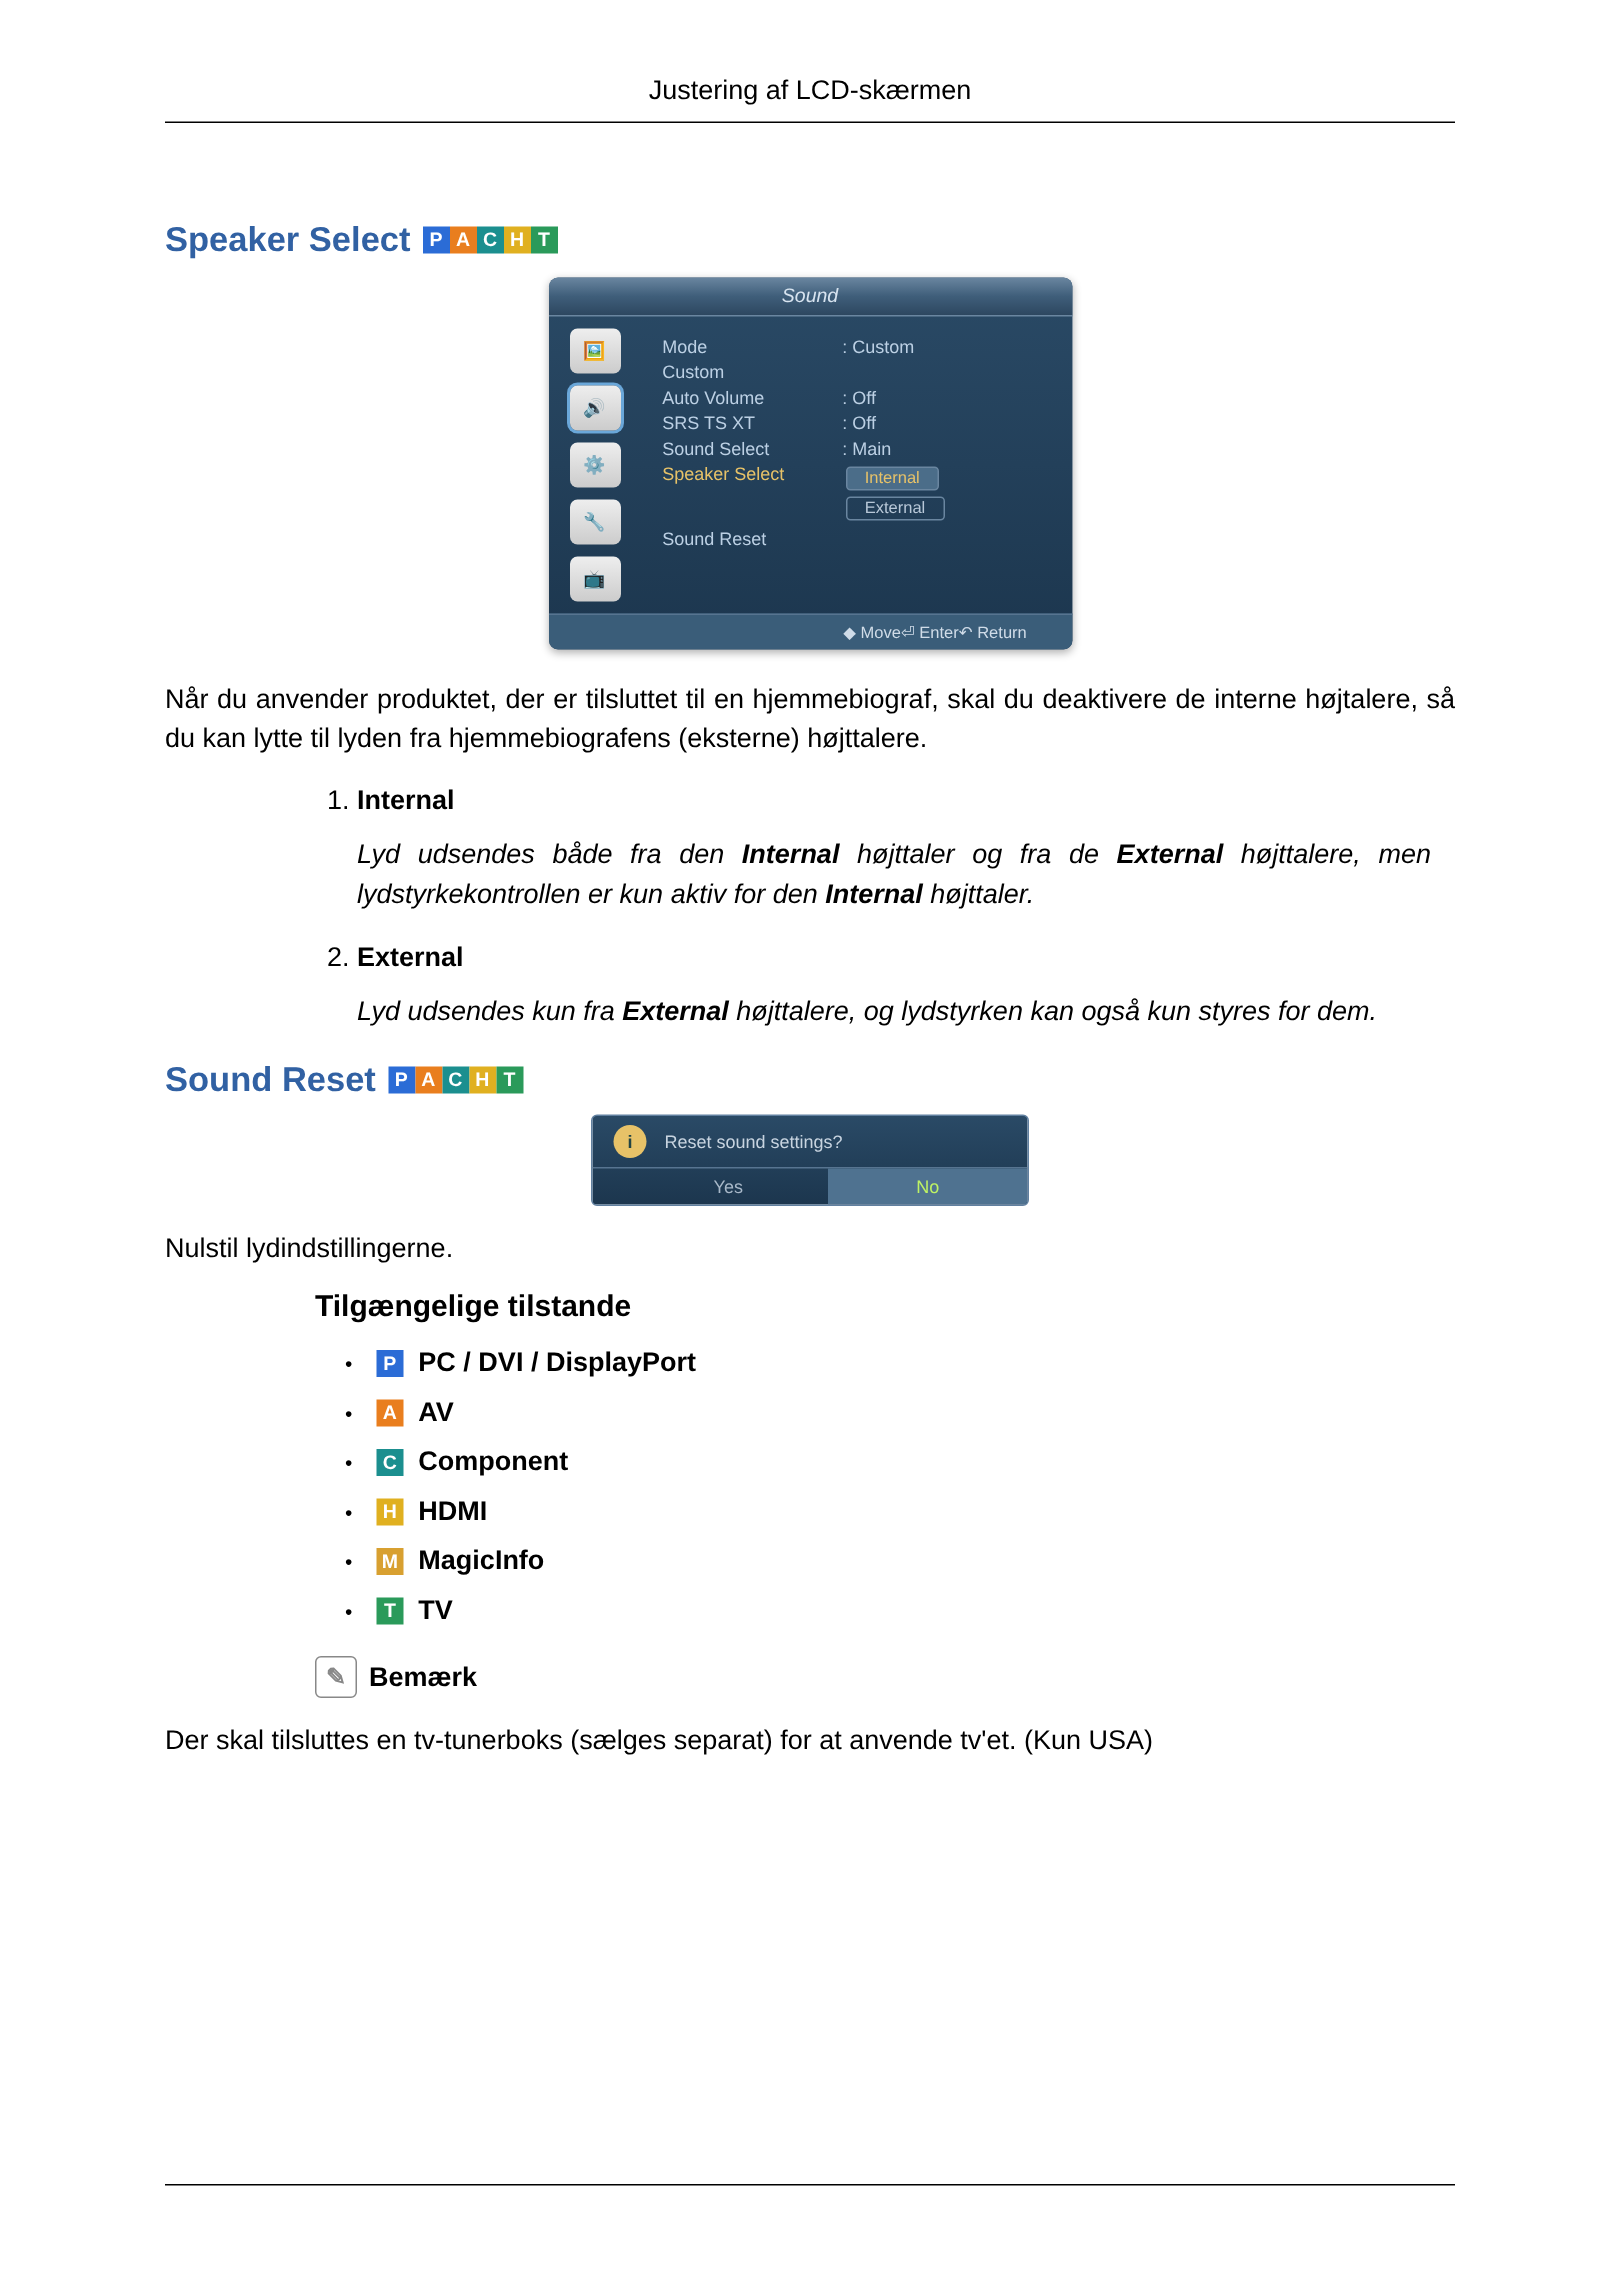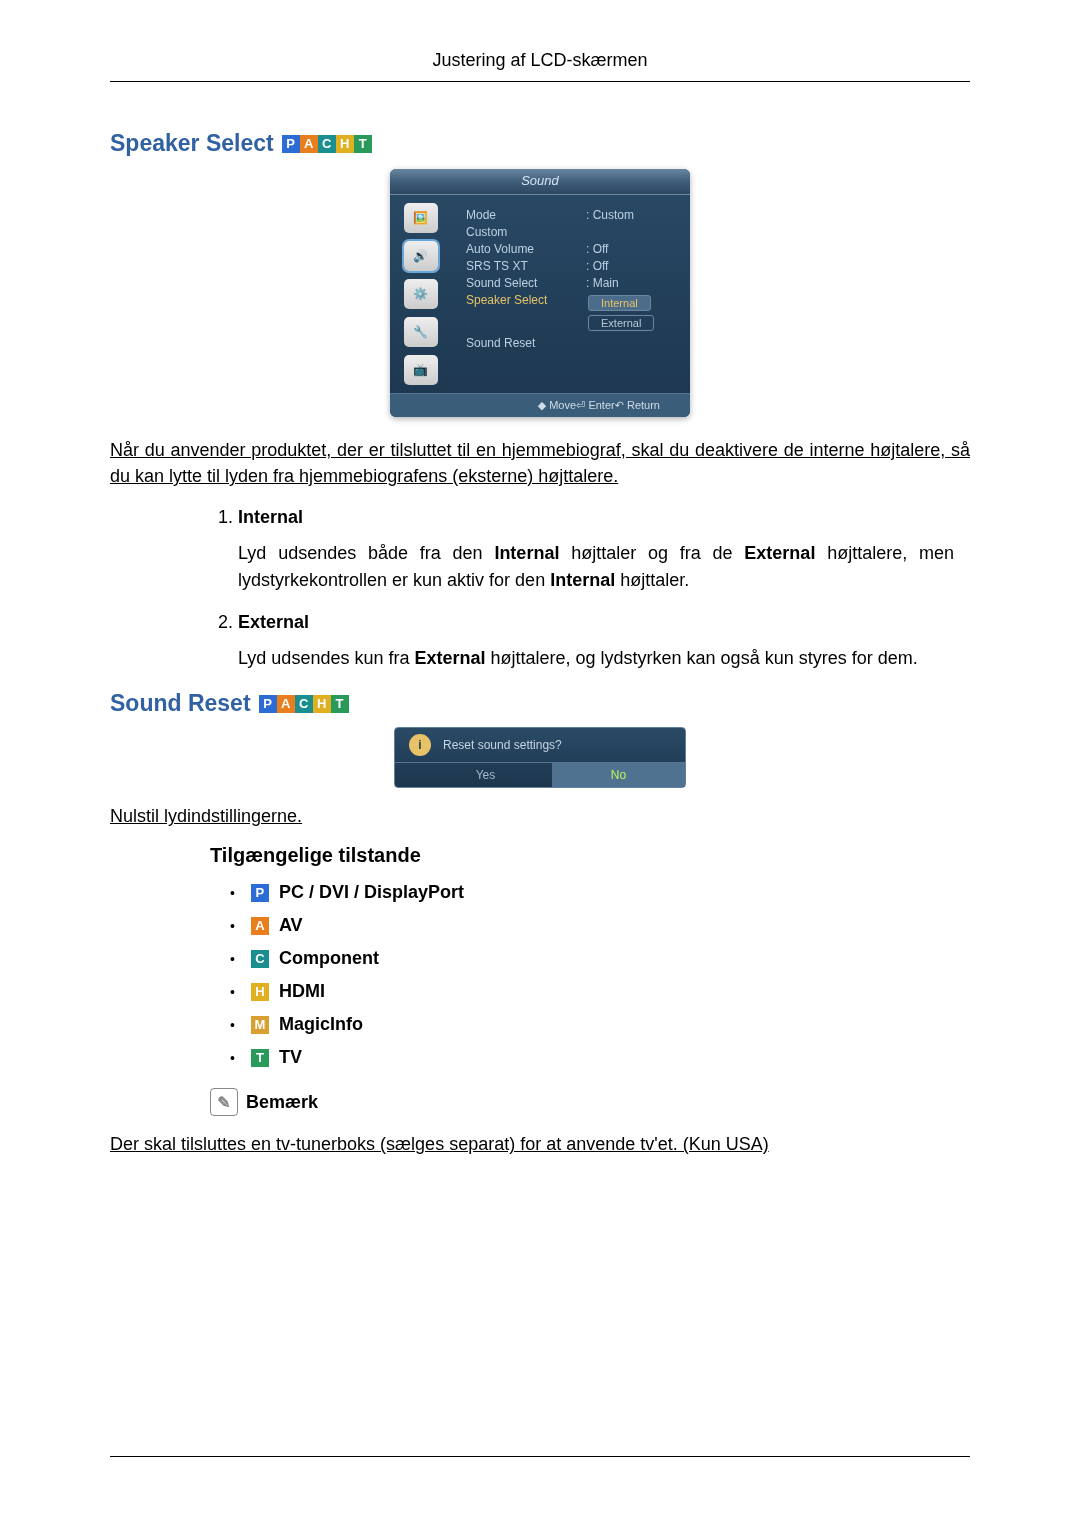--- a/index.html
+++ b/index.html
@@ -15,21 +15,21 @@
     margin: 0 auto;
     padding: 50px 110px 90px 110px;
     box-sizing: border-box;
     position: relative;
   }
   .top-title {
     text-align: center;
     font-size: 18px;
     padding-bottom: 10px;
     border-bottom: 1px solid #000;
-    margin-bottom: 48px;
+    margin-bottom: 64px;
   }
   .sec-heading {
     color: #3161a3;
     font-weight: bold;
     font-size: 23px;
     display: flex;
     align-items: center;
     gap: 8px;
     margin: 10px 0 10px 0;
   }
@@ -41,36 +41,36 @@
   .badge {
     display: inline-flex;
     width: 18px; height: 18px;
     align-items: center; justify-content: center;
     color: #fff; font-weight: bold; font-size: 13px;
     font-family: Arial, sans-serif;
   }
   .bg-p{background:#2b6cd6;} .bg-a{background:#e97e1e;} .bg-c{background:#1b8f8f;}
   .bg-h{background:#e0b020;} .bg-m{background:#d8a030;} .bg-t{background:#2a9a5a;}
   .badges-row {display:inline-flex;}
-  .indent { margin-left: 100px; text-decoration: underline; }
+  .indent { margin-left: 100px; }
   .para { font-size: 18px; line-height: 1.45; margin: 15px 0 15px 0; text-align: justify;}
   .ol { margin-left: 100px; padding-left: 28px; font-size:18px;}
   .ol li { margin: 10px 0; }
   .ol .li-title{font-weight:bold;}
-  .ol .li-body{margin: 12px 16px 18px 0; line-height:1.5; text-align: justify;}
+  .ol .li-body{margin: 12px 16px 18px 0; line-height:1.5; text-align: justify; font-style: italic;}
   .ul { list-style: none; padding: 0; margin: 15px 0 20px 120px; }
   .ul li { margin: 12px 0; display:flex; align-items:center; gap:10px; font-size:18px;}
   .ul li::before{ content:"•"; font-size:14px; color:#000; margin-right:6px;}
   .ul .label{font-weight:bold;}
   .note-row{display:flex; align-items:center;gap:8px; margin-left:100px; margin-top:20px; margin-bottom:8px; font-weight:bold; font-size:18px;}
   .note-icon{width:26px;height:26px;border:1px solid #888;border-radius:4px;display:inline-flex;align-items:center;justify-content:center;color:#888;font-size:16px;}
   .hr-bottom { border-top:1px solid #000; position:absolute; bottom:70px; left:110px; right:110px;}
   
   .osd1 {
-    width: 300px; margin: 12px auto 20px; border-radius:6px; overflow:hidden;
+    width: 349px; margin: 12px auto 20px; border-radius:6px; overflow:hidden;
     background: linear-gradient(#2a4a66,#1c364e);
     box-shadow: 0 2px 6px rgba(0,0,0,.3);
     font-size:12px; color:#c8d4e0;
   }
   .osd1-title{ text-align:center; padding:4px 0 6px; color:#d8e4f0; font-style:italic; font-size:13px; border-bottom:1px solid #6a86a0; background:linear-gradient(#6a86a0,#3f5e7a,#2d4760);}
   .osd1-body{display:flex;}
   .osd1-side{width:50px; padding:8px 6px; display:flex; flex-direction:column; gap:8px; align-items:center;}
   .side-icon{width:34px;height:30px;border-radius:5px;background:linear-gradient(#eee,#ccc);display:flex;align-items:center;justify-content:center;}
   .side-icon.sel{box-shadow:0 0 0 2px #6aa7d9;}
   .osd1-main{flex:1; padding:10px 14px 14px;}

